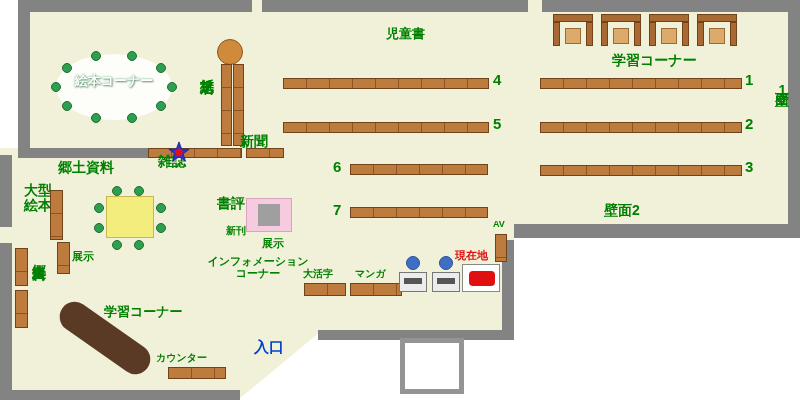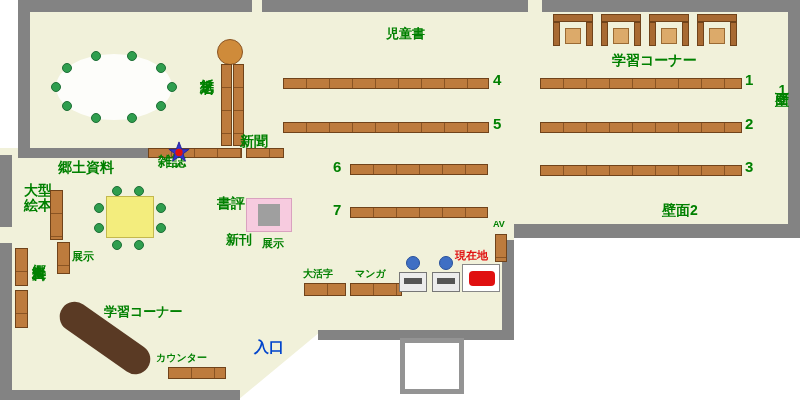--- a/index.html
+++ b/index.html
@@ -67,20 +67,21 @@
   <div class="dot" style="left:167px;top:82px"></div>
   <div class="dot" style="left:156px;top:101px"></div>
   <div class="dot" style="left:127px;top:113px"></div>
   <div class="dot" style="left:91px;top:113px"></div>
   <div class="dot" style="left:62px;top:101px"></div>
   <div class="dot" style="left:51px;top:82px"></div>
   <div class="dot" style="left:62px;top:63px"></div>
   <div class="dot" style="left:91px;top:51px"></div>
   <div class="dot" style="left:127px;top:51px"></div>
   <div class="dot" style="left:156px;top:63px"></div>
+  <div class="ehon-txt">絵本コーナー</div>
 
   <div class="rtable"></div>
   <div class="shelf v" style="left:221px;top:64px;width:11px;height:82px"></div>
   <div class="shelf v" style="left:233px;top:64px;width:11px;height:82px"></div>
   <div class="lbl vert" style="left:199px;top:68px">紙芝居</div>
   <div class="shelf h" style="left:148px;top:148px;width:94px;height:10px"></div>
   <div class="shelf h" style="left:246px;top:148px;width:38px;height:10px"></div>
   <div class="lbl" style="left:240px;top:134px">新聞</div>
   <div class="lbl" style="left:58px;top:160px">郷土資料</div>
   <div class="lbl" style="left:158px;top:154px">雑誌</div>
@@ -100,21 +101,21 @@
   <div class="num" style="left:493px;top:115px">5</div>
   <div class="num" style="left:333px;top:158px">6</div>
   <div class="num" style="left:333px;top:201px">7</div>
 
   <div class="shelf h" style="left:540px;top:78px;width:202px;height:11px"></div>
   <div class="shelf h" style="left:540px;top:122px;width:202px;height:11px"></div>
   <div class="shelf h" style="left:540px;top:165px;width:202px;height:11px"></div>
   <div class="num" style="left:745px;top:71px">1</div>
   <div class="num" style="left:745px;top:115px">2</div>
   <div class="num" style="left:745px;top:158px">3</div>
-  <div class="lbl" style="left:662px;top:203px">壁面2</div>
+  <div class="lbl" style="left:604px;top:203px">壁面2</div>
   <div class="lbl vert" style="left:774px;top:80px">壁面1</div>
 
   <div class="carrel" style="left:553px;top:14px">
       <div class="top"></div>
       <div class="leg l"></div>
       <div class="leg r"></div>
       <div class="chair"></div>
     </div>
   <div class="carrel" style="left:601px;top:14px">
       <div class="top"></div>
@@ -151,22 +152,26 @@
   <div class="dot" style="left:134px;top:240px"></div>
   <div class="dot" style="left:94px;top:203px"></div>
   <div class="dot" style="left:94px;top:223px"></div>
   <div class="dot" style="left:156px;top:203px"></div>
   <div class="dot" style="left:156px;top:223px"></div>
 
   <div class="lbl" style="left:217px;top:196px">書評</div>
   <div class="pink">
       <div class="gray"></div>
     </div>
-  <div class="lbl" style="left:226px;top:233px;font-size:13px">新刊</div>
+  <div class="lbl" style="left:226px;top:225px;font-size:10px">新刊</div>
   <div class="lbl" style="left:262px;top:237px;font-size:11px">展示</div>
+  <div class="lbl" style="left:206px;top:255px;width:104px;text-align:center;font-size:11px">
+    <div>インフォメーション</div>
+    <div>コーナー</div>
+  </div>
 
   <div class="lbl" style="left:303px;top:268px;font-size:10px">大活字</div>
   <div class="lbl" style="left:355px;top:268px;font-size:10px">マンガ</div>
   <div class="shelf h" style="left:304px;top:283px;width:42px;height:13px"></div>
   <div class="shelf h" style="left:350px;top:283px;width:52px;height:13px"></div>
 
   <div class="lbl" style="left:493px;top:220px;font-size:9px">AV</div>
   <div class="shelf v" style="left:495px;top:234px;width:12px;height:28px"></div>
 
   <div class="machine" style="left:398px;top:256px">

